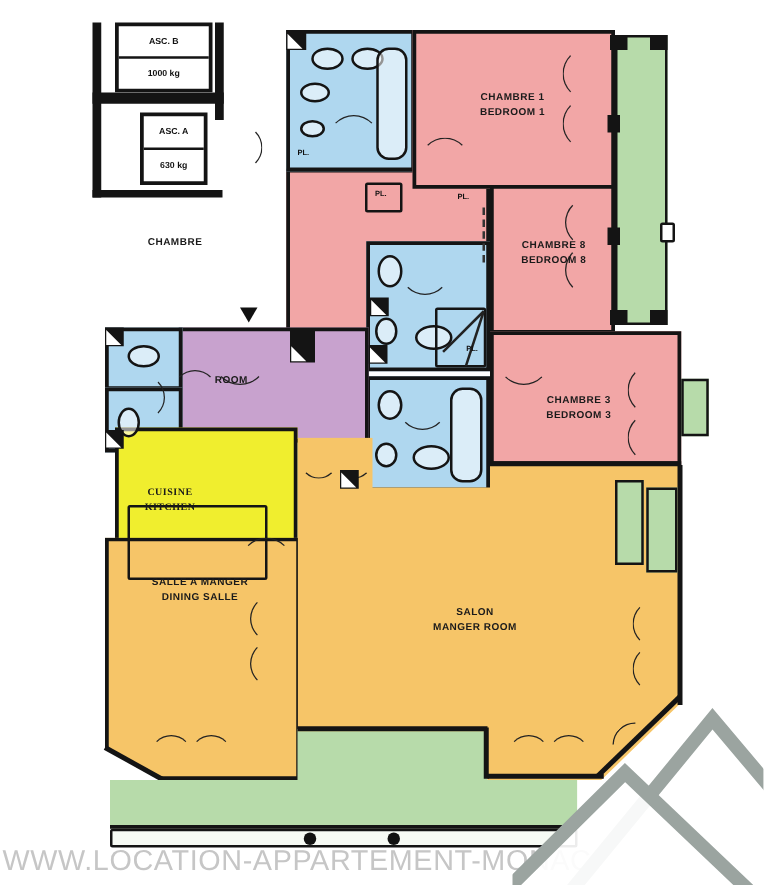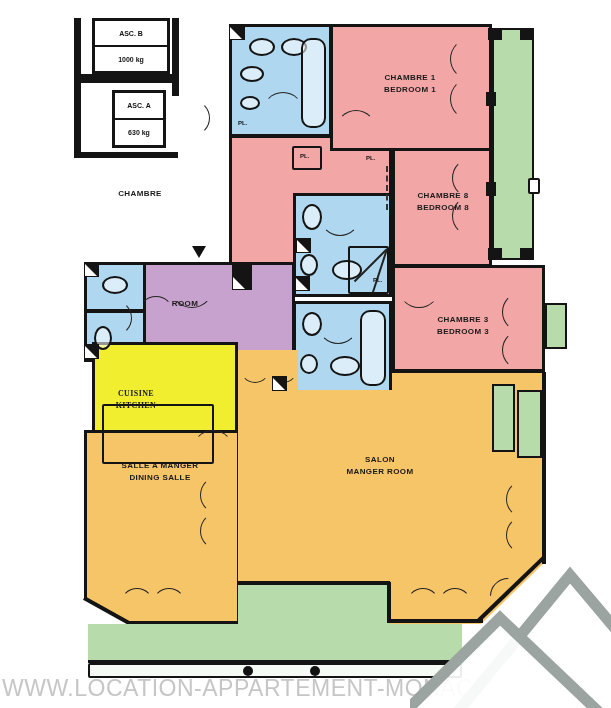--- a/index.html
+++ b/index.html
@@ -152,21 +152,21 @@
     <div>SALLE A MANGER</div>
     <div>DINING SALLE</div>
   </div>
   <div class="qa t" style="left:120px;top:588px;width:34px;height:34px;"></div>
   <div class="qa t" style="left:152px;top:588px;width:34px;height:34px;"></div>
   <div class="qa l" style="left:200px;top:476px;width:38px;height:38px;"></div>
   <div class="qa l" style="left:200px;top:512px;width:38px;height:38px;"></div>
 
   <div class="room noborder" style="left:238px;top:350px;width:307px;height:274px;background:#F6C568;z-index:1;
               clip-path:polygon(0 0,60px 0,60px 40px,154px 40px,154px 22px,307px 22px,307px 212px,243px 274px,152px 274px,152px 235px,0 235px);"></div>
-  <div class="rlabel" style="left:330px;top:454px;width:100px;">
+  <div class="rlabel" style="left:330px;top:484px;width:100px;">
     <div>SALON</div>
     <div>MANGER ROOM</div>
   </div>
 
   <div class="wall" style="left:542px;top:372px;width:4px;height:192px;z-index:2;"></div>
   <div class="wall" style="left:390px;top:619px;width:93px;height:4px;z-index:2;"></div>
   <div class="wall" style="left:478px;top:619px;width:92px;height:4px;transform:rotate(-44deg);transform-origin:0 50%;z-index:2;"></div>
   <div class="wall" style="left:238px;top:581px;width:152px;height:4px;z-index:2;"></div>
   <div class="wall" style="left:387px;top:582px;width:4px;height:41px;z-index:2;"></div>
   <div class="wall" style="left:392px;top:369px;width:153px;height:4px;z-index:2;"></div>

